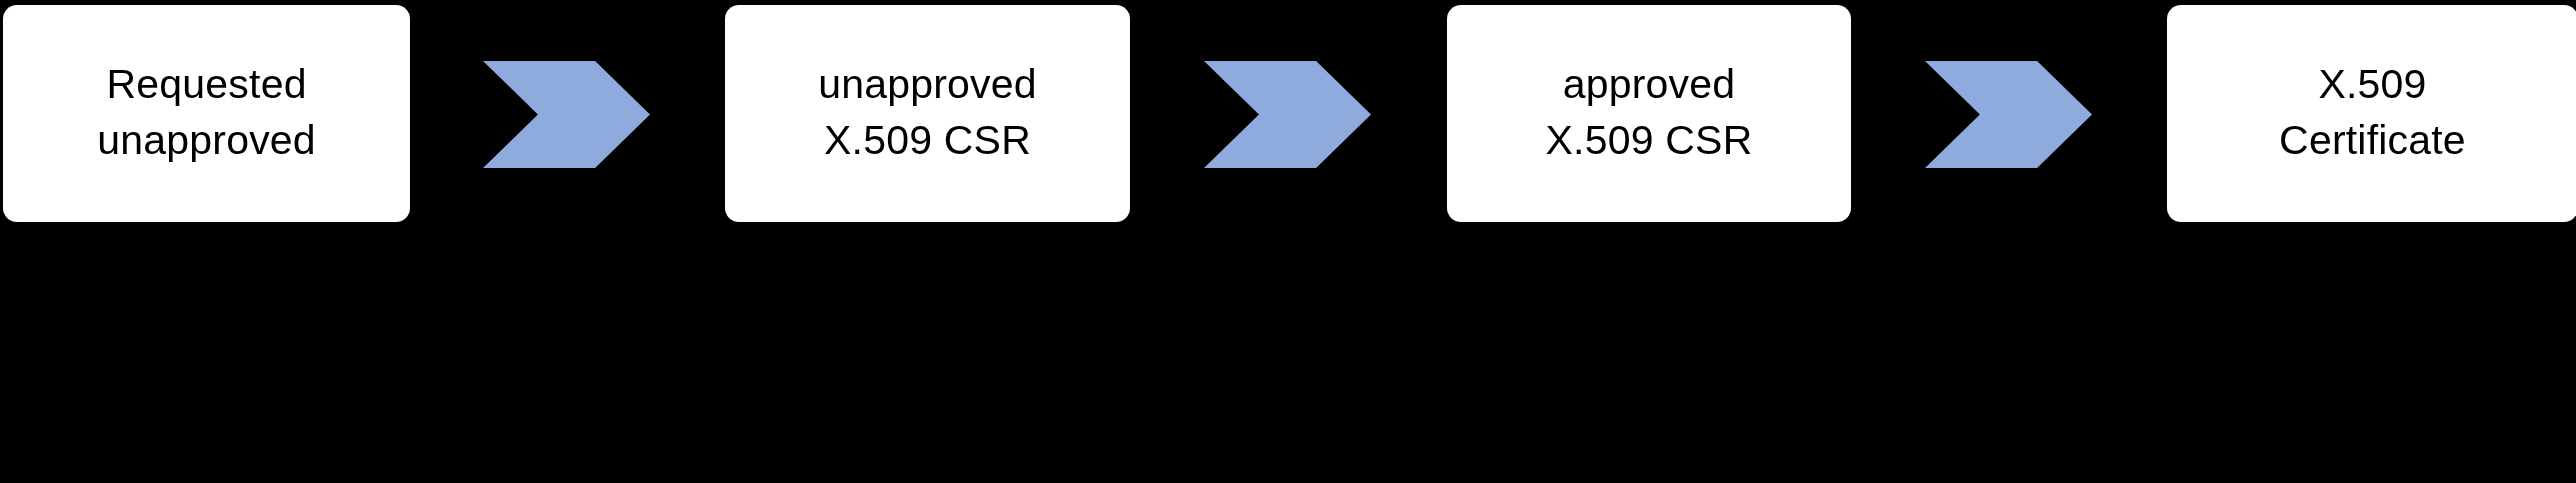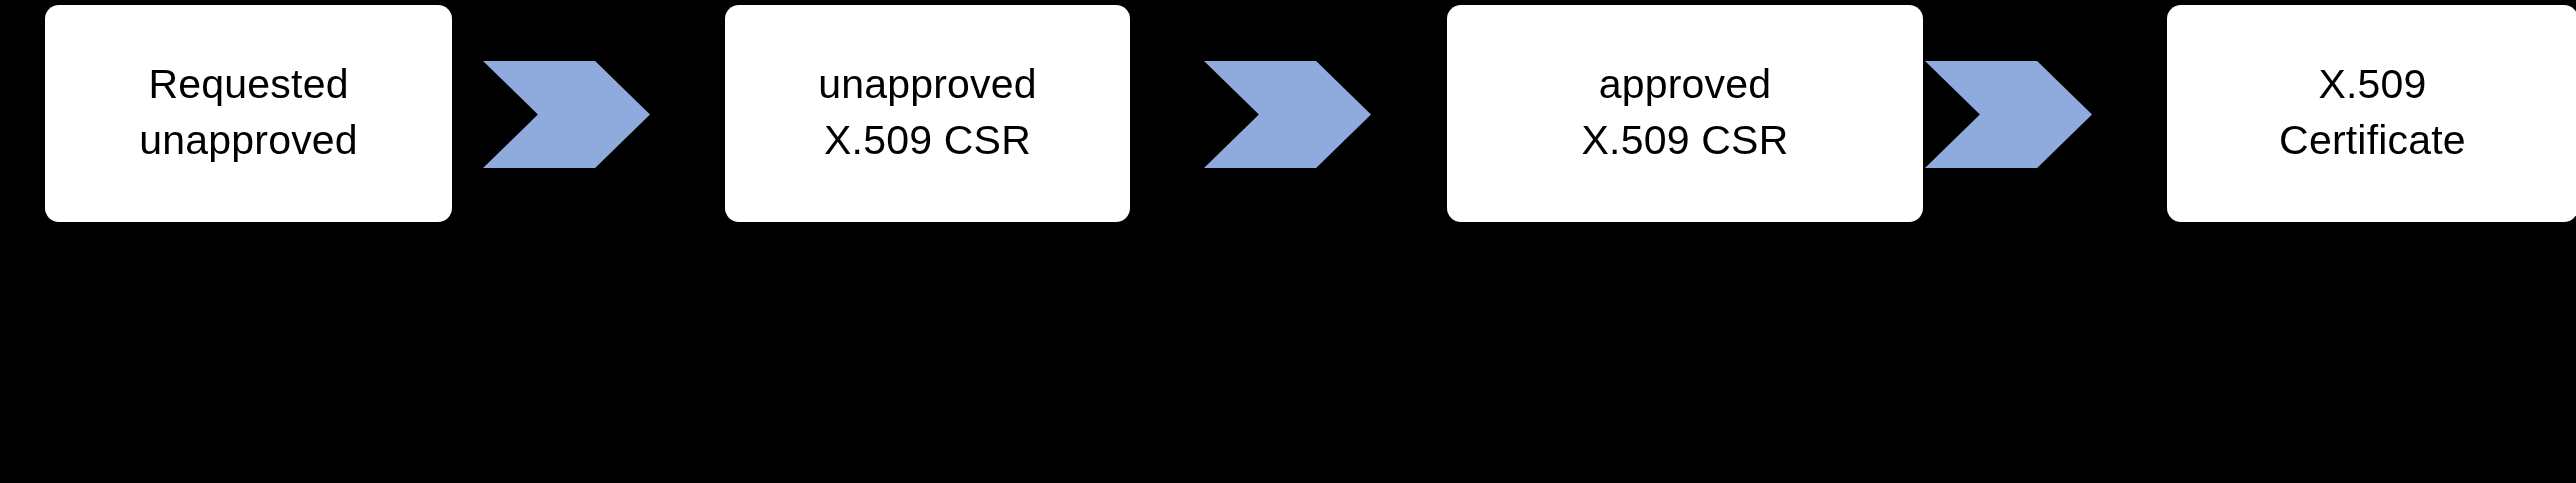--- a/index.html
+++ b/index.html
@@ -33,23 +33,23 @@
     color: #000000;
   }
   .node-line {
     display: block;
     font-size: 41px;
     line-height: 1.36;
     letter-spacing: 0.2px;
     white-space: nowrap;
     text-align: center;
   }
-  #node-0 { left: 3.1px;    width: 407px; margin-left: 42px; }
+  #node-0 { left: 3.1px;    width: 407px; }
   #node-1 { left: 725px;  width: 405px; }
-  #node-2 { left: 1447px; width: 476px; }
+  #node-2 { left: 1447px; width: 404px; }
   #node-3 { left: 2167px; width: 411px; }
 
   
   .arrow {
     position: absolute;
     top: 61px;
     width: 167px;
     height: 107px;
   }
   .arrow svg { display: block; width: 100%; height: 100%; }

